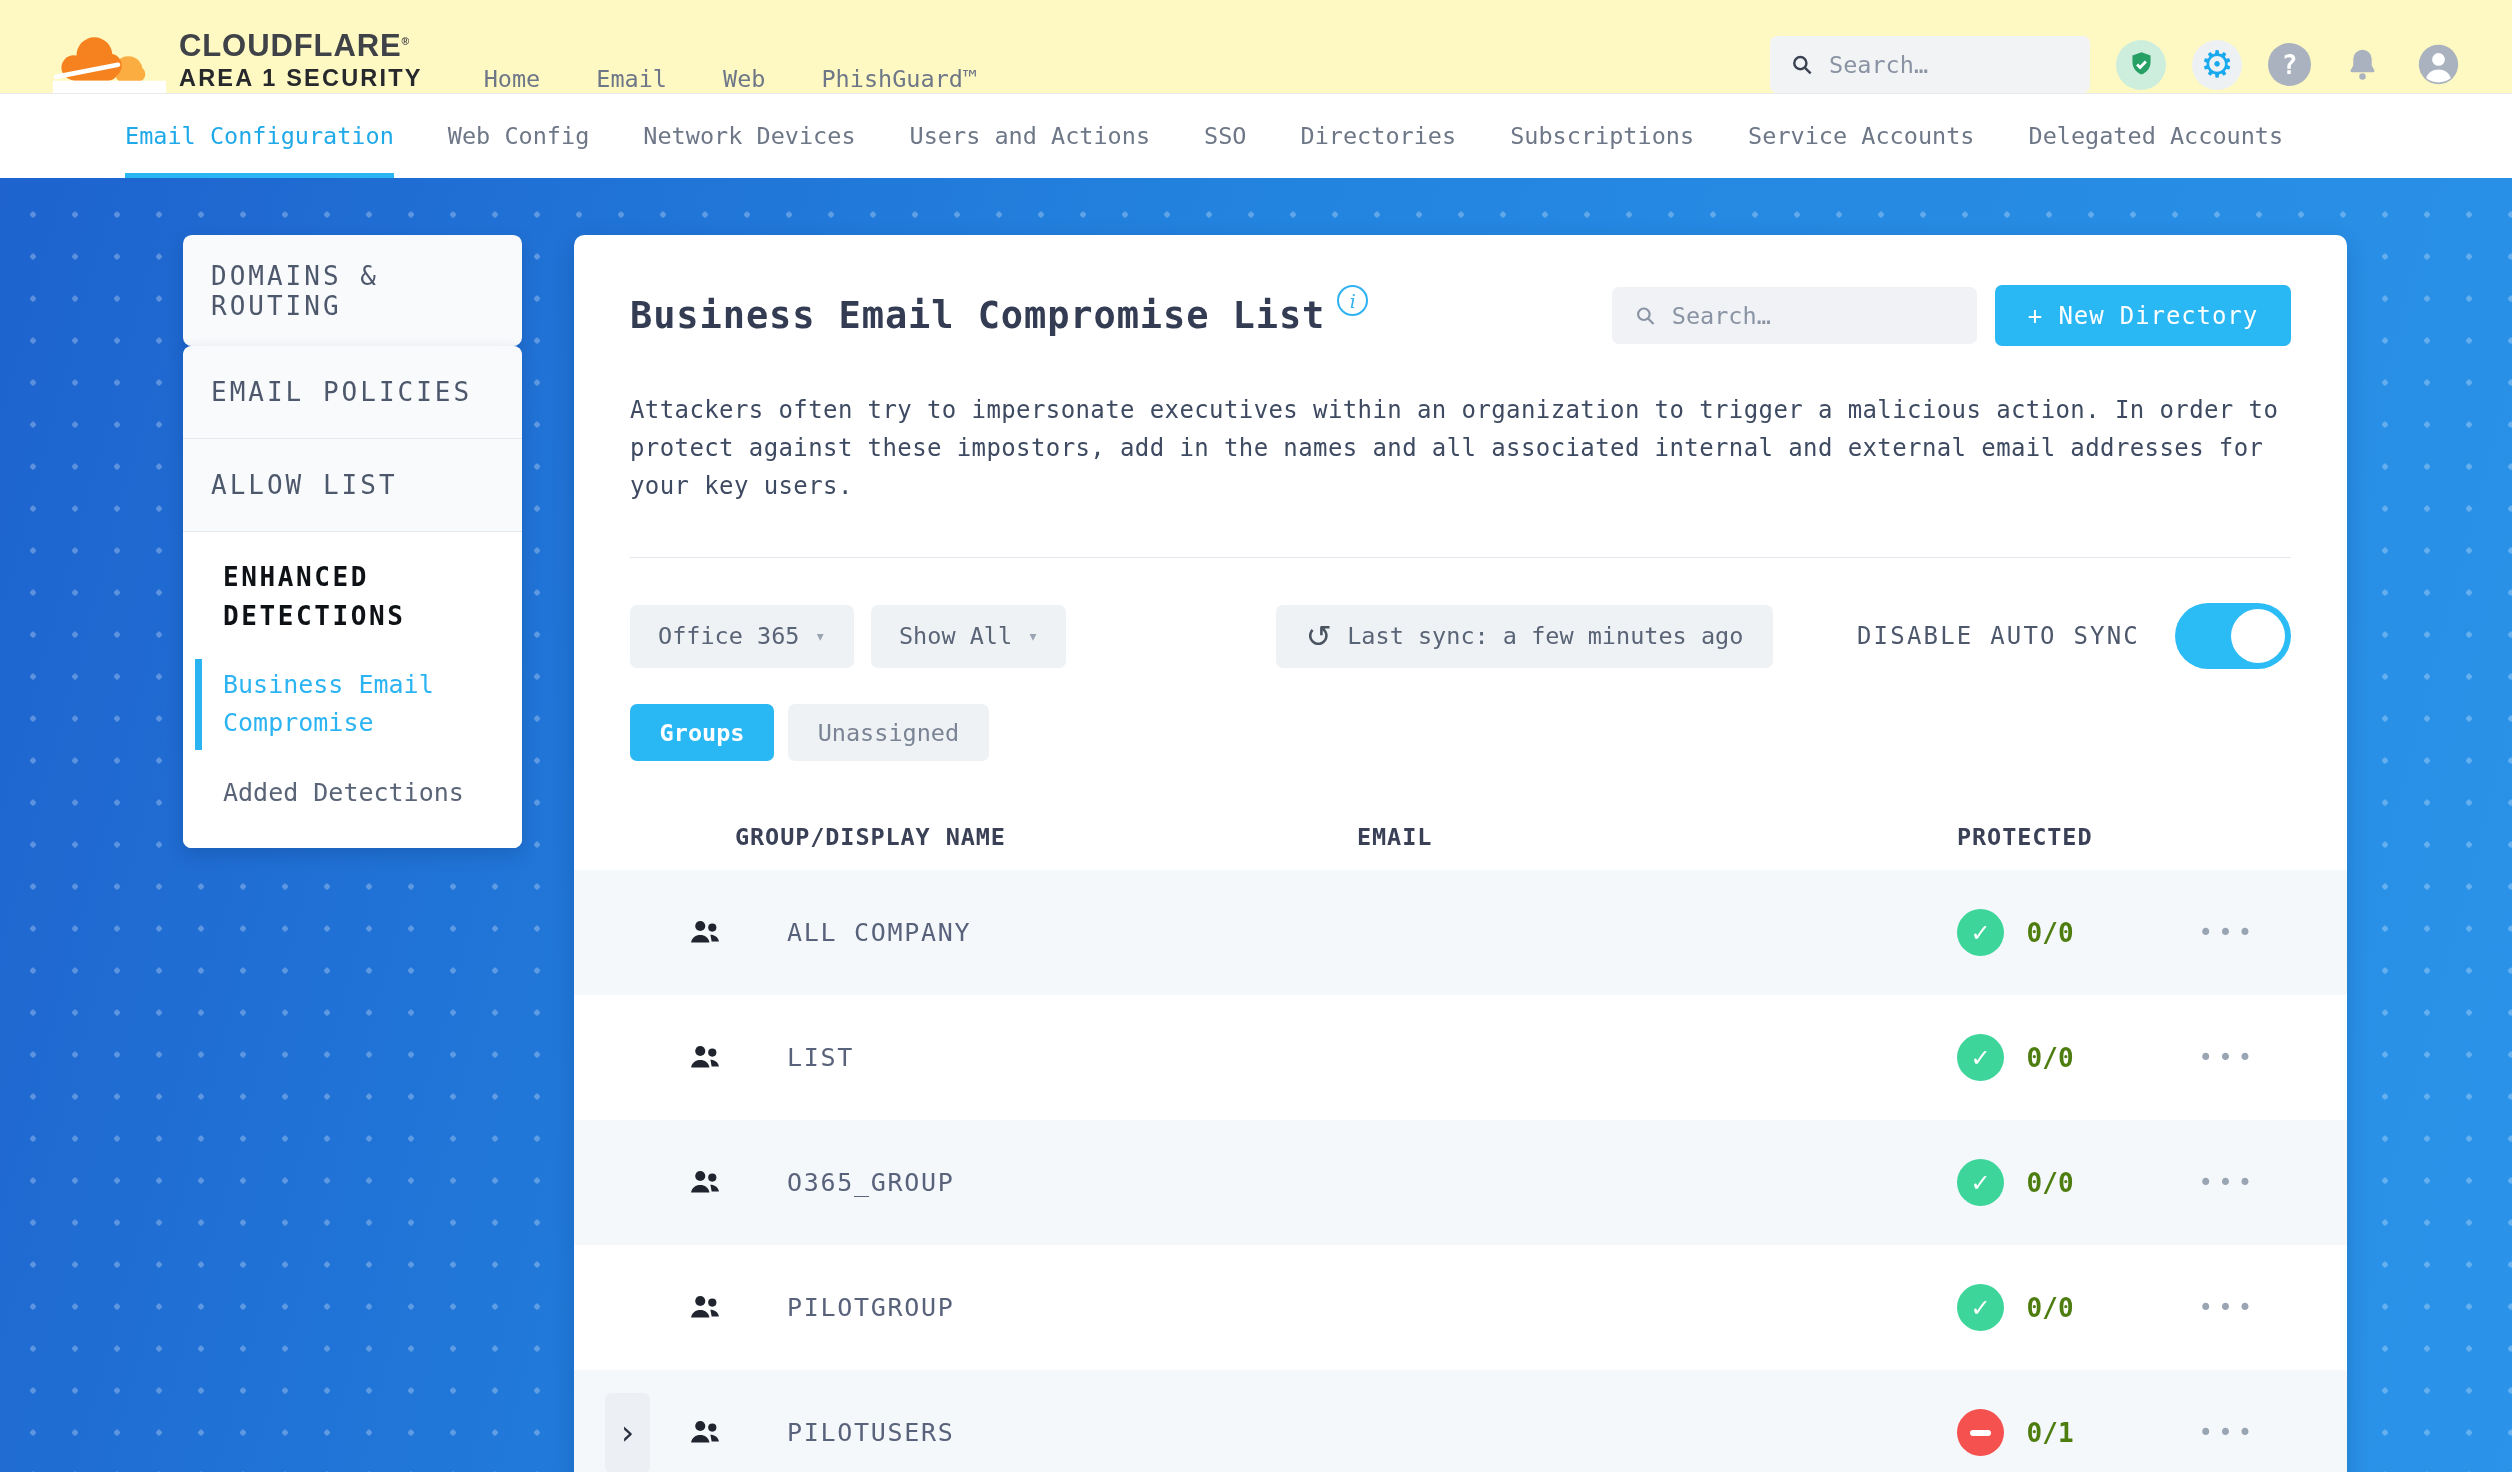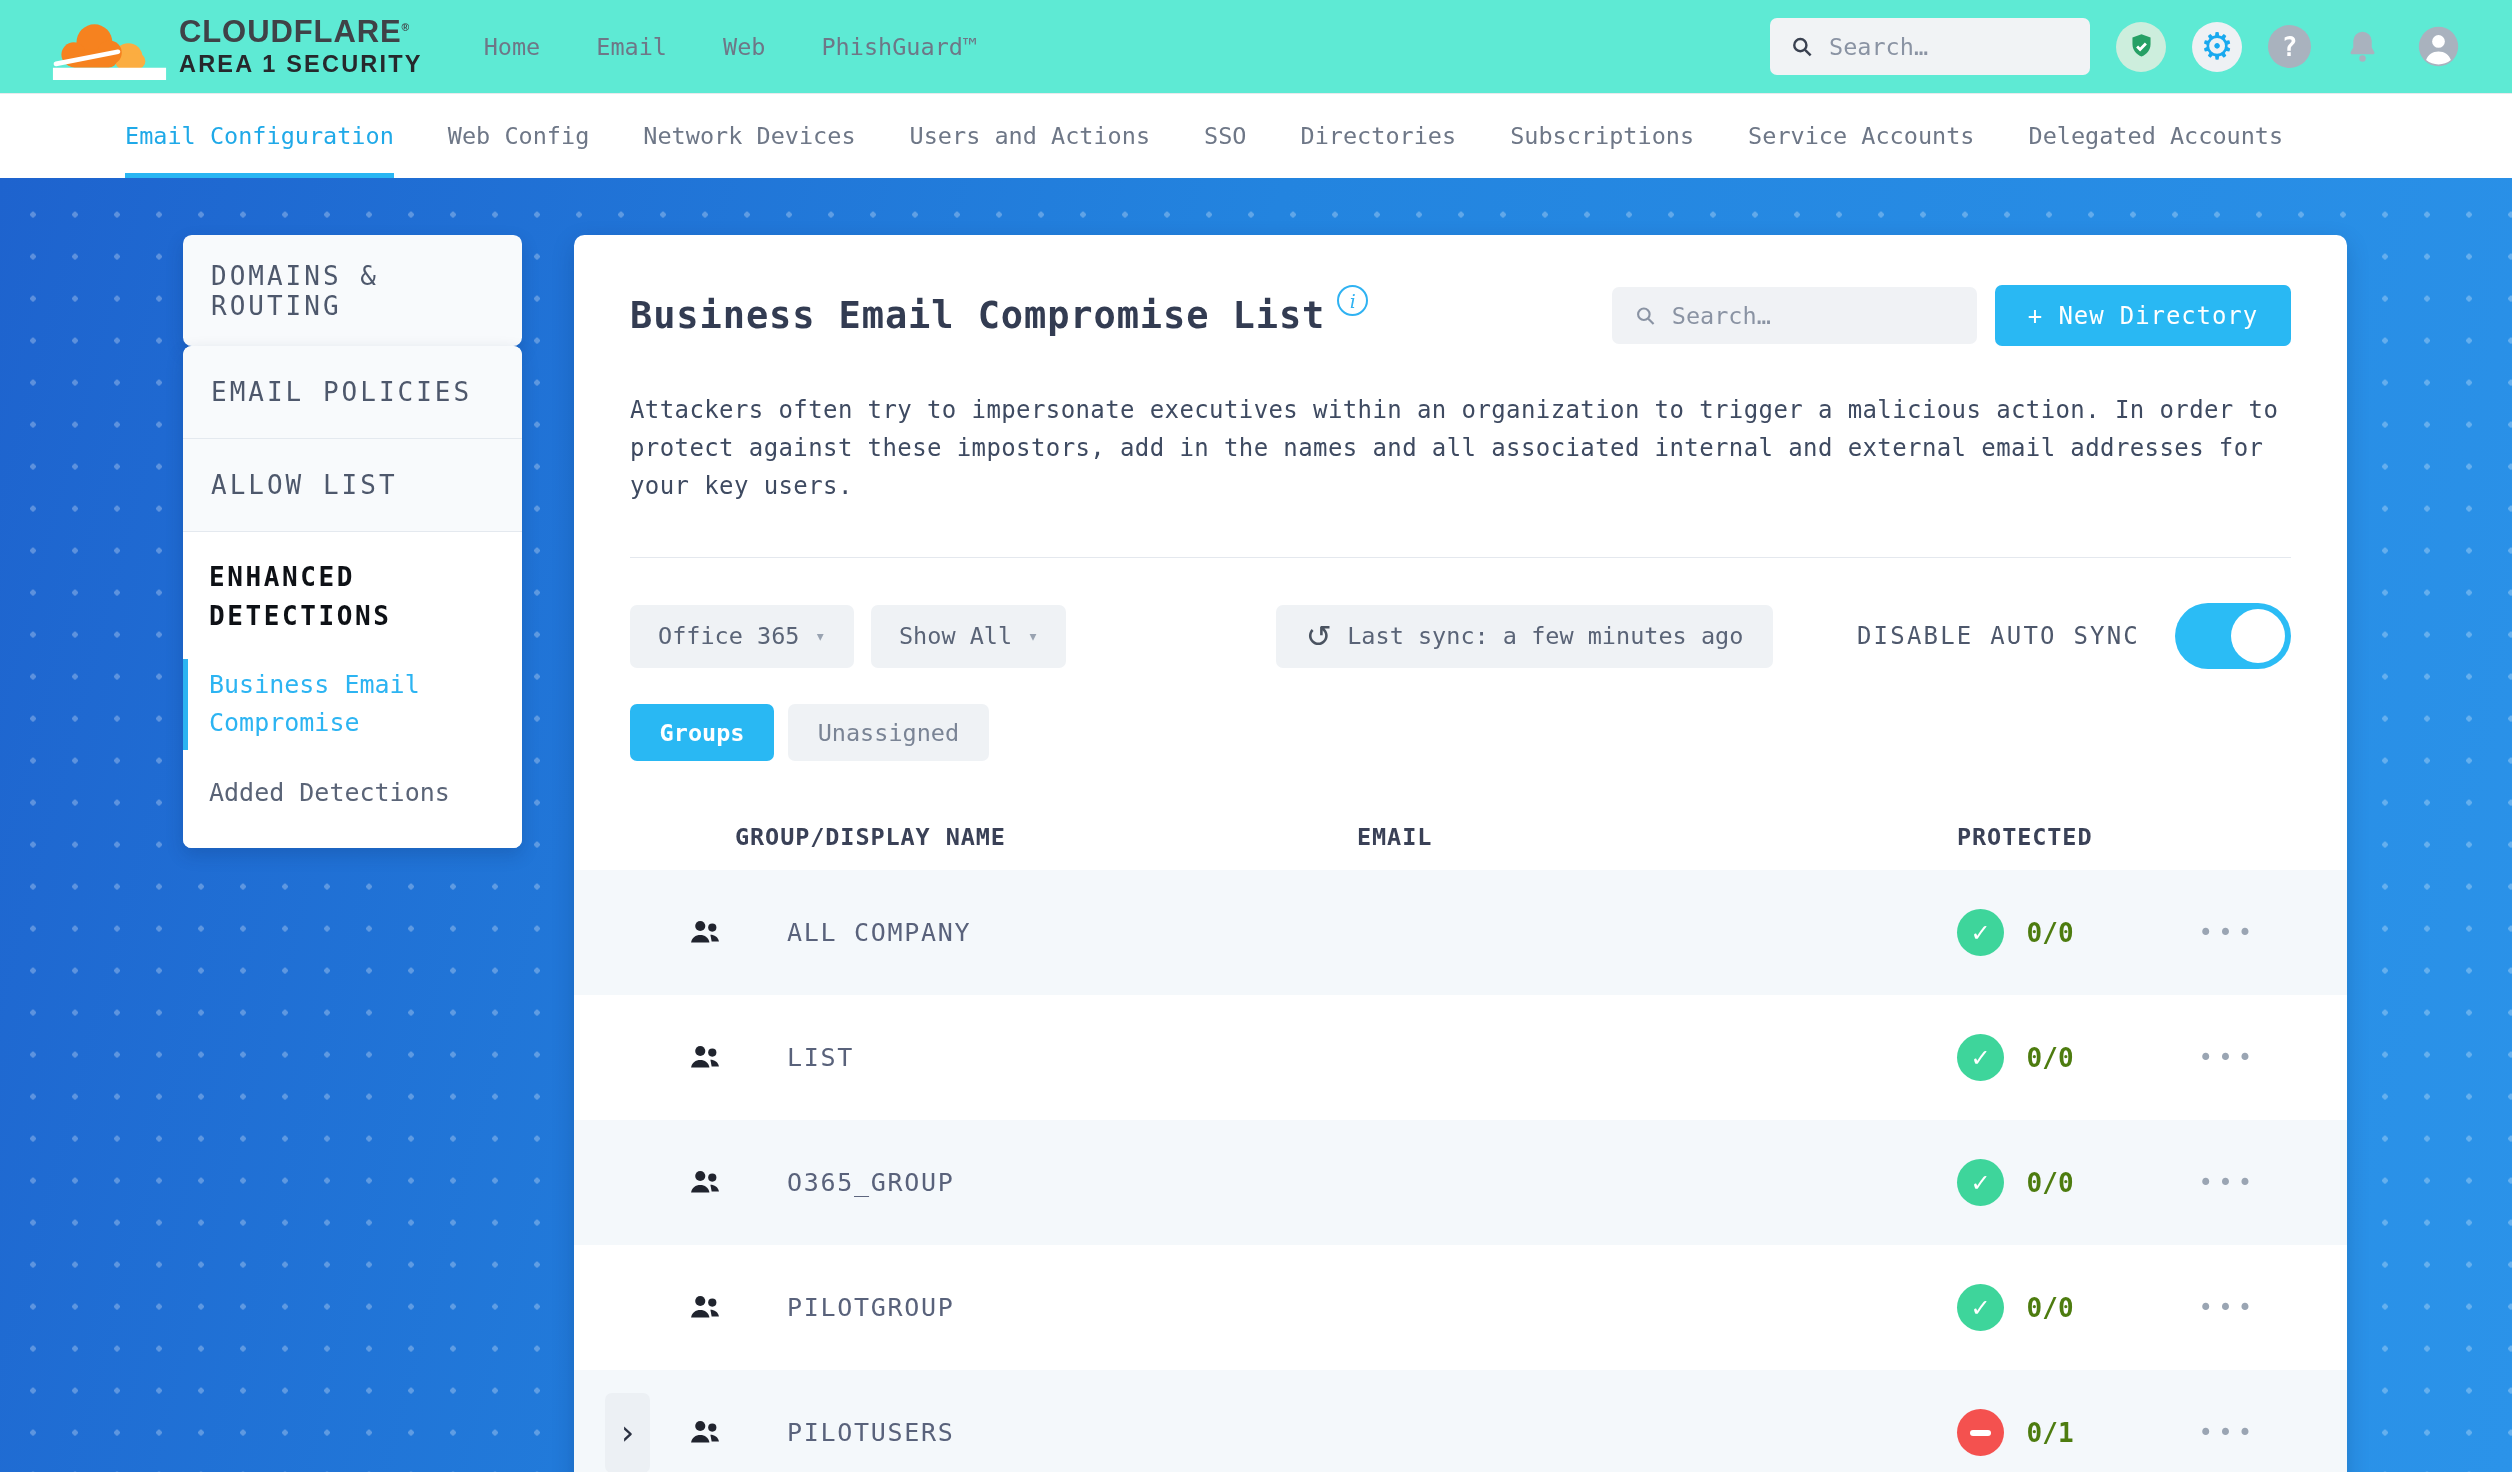--- a/index.html
+++ b/index.html
@@ -9,21 +9,21 @@
     --navy:#333C52;
     --gray-text:#6E7787;
     --side-text:#4E586C;
     --chip-bg:#EFF2F5;
   }
   *{margin:0;padding:0;box-sizing:border-box;}
   html,body{width:2512px;height:1473px;overflow:hidden;}
   body{font-family:"DejaVu Sans Mono",monospace;background:#fff;}
 
   
-  .topbar{height:94px;background:#5eead4;display:flex;align-items:center;padding:0 49px 0 52px;border-bottom:0.9px solid #E8EAED;position:relative;z-index:5;}
+  .topbar{height:94px;background:#fef9c3;display:flex;align-items:flex-end;padding:0 49px 0 52px;border-bottom:0.9px solid #E8EAED;position:relative;z-index:5;}
   .brand{display:flex;align-items:center;gap:12px;cursor:pointer;}
   .brand svg{width:115px;height:66px;}
   .brand-text{font-family:"Liberation Sans",sans-serif;line-height:1.05;}
   .brand-line1{font-size:31px;font-weight:800;color:#3F4247;letter-spacing:0.9px;}
   .brand-line1 sup{font-size:10.4px;}
   .brand-line2{font-size:23.5px;font-weight:700;color:#26282C;letter-spacing:2.2px;margin-top:3.5px;}
   .top-nav{display:flex;gap:56px;margin-left:61px;}
   .top-nav a{font-size:23.5px;color:var(--gray-text);text-decoration:none;}
   .top-right{margin-left:auto;display:flex;align-items:center;gap:26px;}
   .search-box{width:320px;height:57px;background:#F1F3F5;border-radius:7px;display:flex;align-items:center;padding:0 21px;gap:15.6px;}
@@ -47,21 +47,21 @@
   .canvas::before{content:"";position:absolute;inset:0;background-image:radial-gradient(rgba(255,255,255,0.28) 2.6px,transparent 3px);background-size:42px 42px;background-position:12px 15.6px;pointer-events:none;}
 
   
   .sidebar{position:absolute;left:183px;top:57px;width:339px;z-index:2;}
   .side-card{background:#F8FAFC;border-radius:8.7px;box-shadow:0 7px 17.4px rgba(8,40,90,.20);overflow:hidden;}
   .side-single{display:flex;align-items:center;height:111px;padding-left:28px;font-size:26px;letter-spacing:3px;color:var(--side-text);cursor:pointer;}
   .side-card + .side-card{margin-top:0;}
   .card-gap1{margin-top:93px;}
   .card-gap2{margin-top:96px;}
   .side-item{display:flex;align-items:center;height:93px;padding-left:28px;font-size:26px;letter-spacing:3px;color:var(--side-text);background:#F8FAFC;border-bottom:0.9px solid #E4E9EF;cursor:pointer;}
-  .enhanced{background:#fff;padding:26px 28px 35px 26px;}
+  .enhanced{background:#fff;padding:26px 28px 35px 40px;}
   .enhanced-title{font-weight:bold;color:#0E1116;font-size:26px;letter-spacing:2.6px;line-height:1.5;cursor:pointer;}
   .sub-item{position:relative;font-size:25px;line-height:1.55;margin-top:29.6px;cursor:pointer;}
   .sub-item.active{color:#2CB4F2;}
   .sub-item.active::before{content:"";position:absolute;left:-28px;top:-7px;bottom:-7px;width:7px;background:#2CB4F2;}
   .sub-item.plain2{color:#5A6477;margin-top:31px;}
 
   
   .main-card{position:absolute;left:574px;top:57px;width:1773px;height:1304px;background:#fff;border-radius:10.4px 10.4px 0 0;box-shadow:0 8.7px 22.6px rgba(8,40,90,.22);z-index:2;}
   .content{padding:0 56px;}
   .title-row{display:flex;align-items:center;padding-top:50px;}

